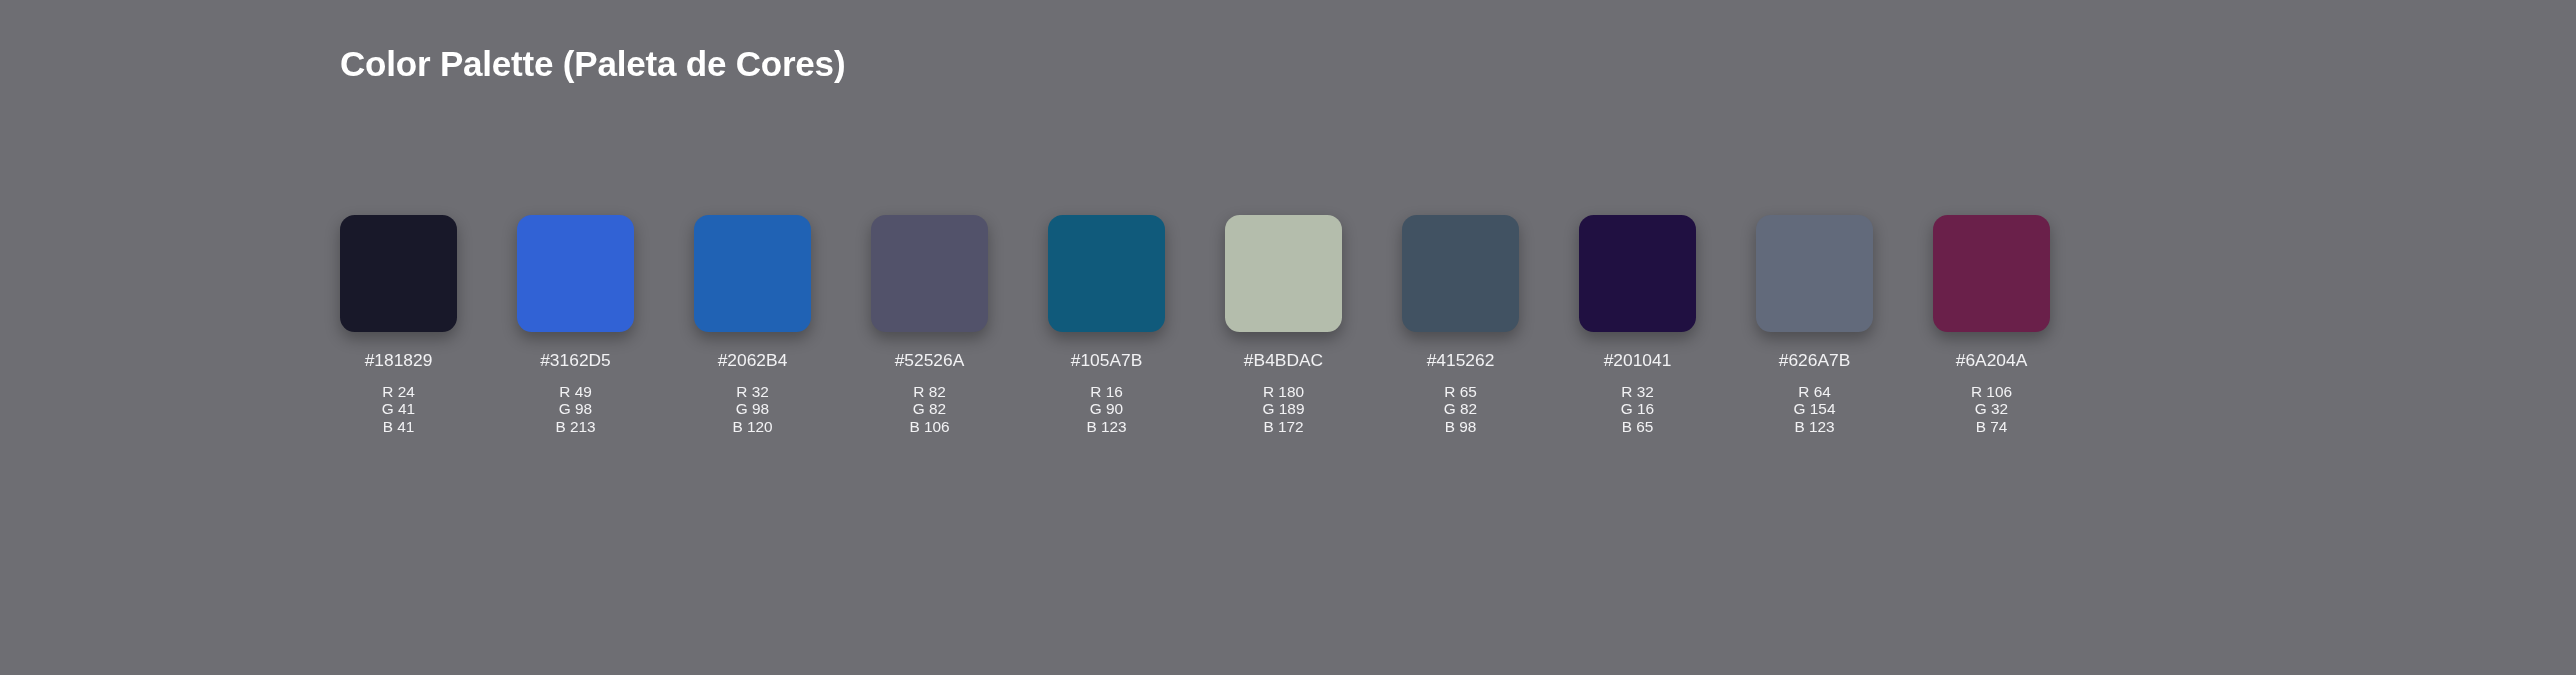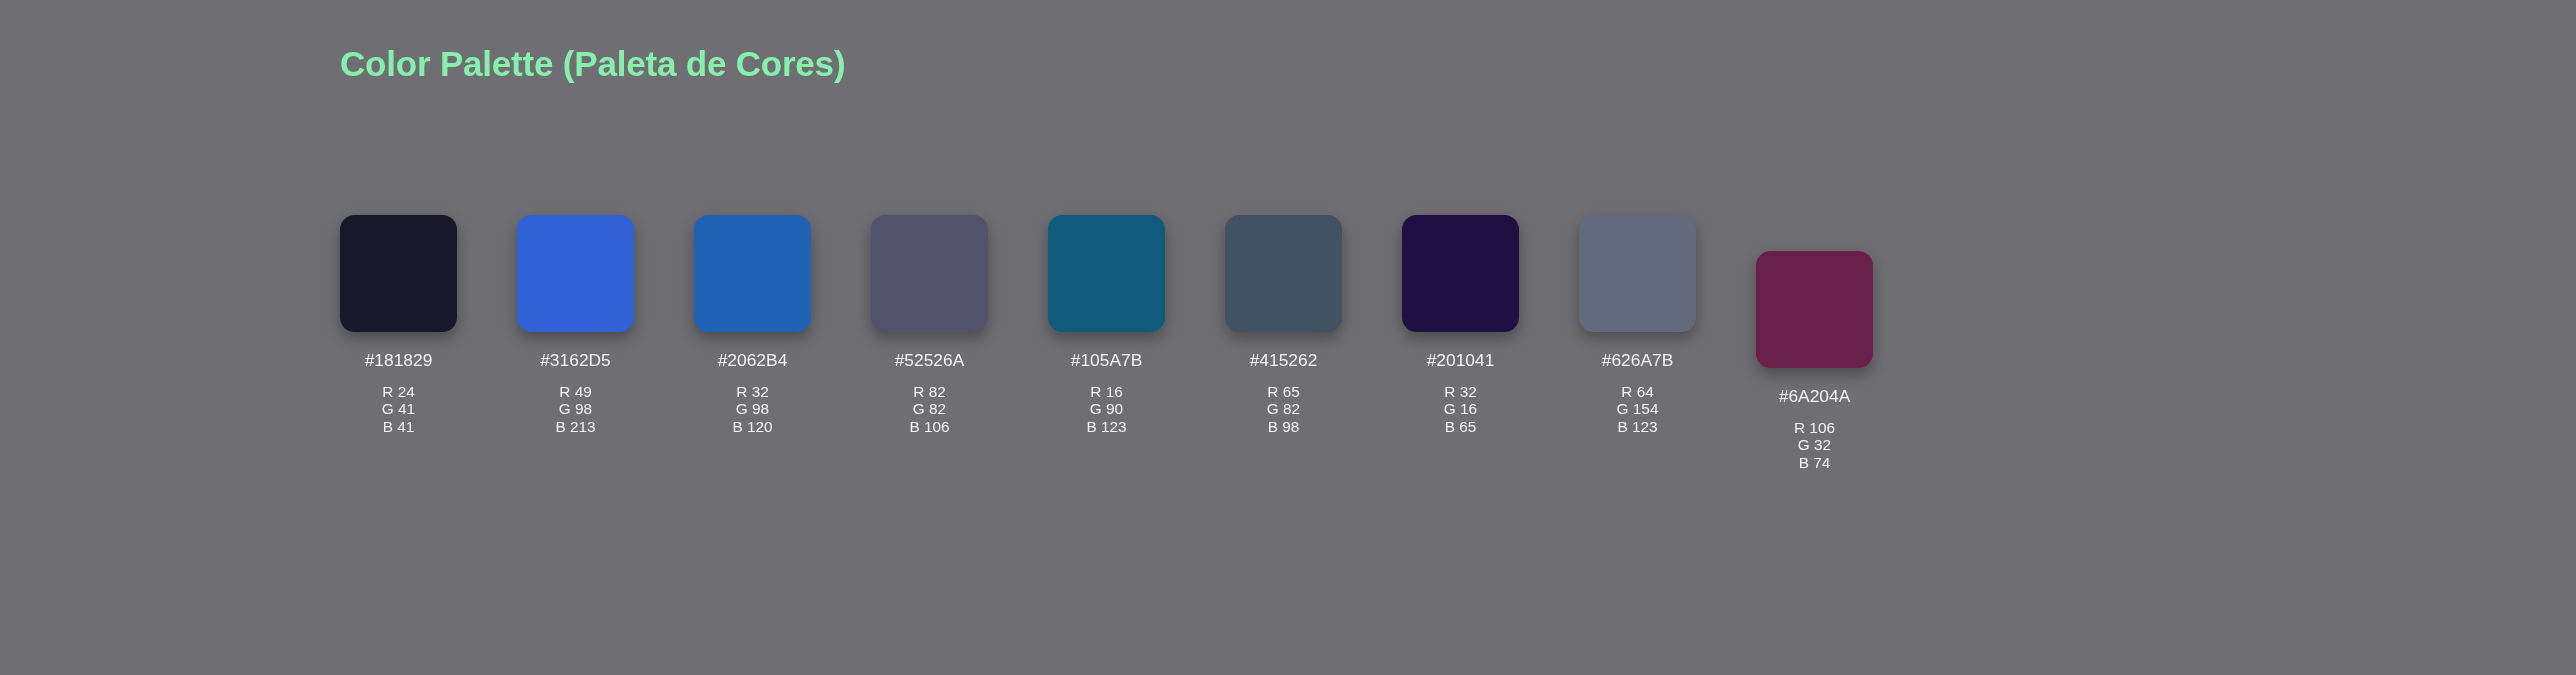--- a/index.html
+++ b/index.html
@@ -15,21 +15,21 @@
     overflow: hidden;
     position: relative;
   }
 
   #page-title {
     position: absolute;
     left: 340px;
     top: 44px;
     font-size: 35px;
     font-weight: bold;
-    color: #86efac;
+    color: #ffffff;
     letter-spacing: -0.2px;
     white-space: nowrap;
   }
 
   #palette-row {
     position: absolute;
     left: 340px;
     top: 215px;
     display: flex;
     flex-direction: row;
@@ -38,21 +38,20 @@
 
   .swatch-cell {
     width: 117px;
     margin-right: 60px;
     display: flex;
     flex-direction: column;
     align-items: center;
   }
   .swatch-cell:last-child {
     margin-right: 0;
-    margin-top: 36px;
   }
 
   .swatch-chip {
     width: 117px;
     height: 117px;
     border-radius: 14.8px;
     box-shadow: 0 6.7px 14.8px rgba(0, 0, 0, 0.30);
   }
 
   
@@ -132,20 +131,29 @@
     <div class="swatch-cell">
       <div class="swatch-chip" style="background: rgb(16, 90, 123);"></div>
       <div class="swatch-hex">#105A7B</div>
       <div class="swatch-rgb">
         <div class="rgb-line">R 16</div>
         <div class="rgb-line">G 90</div>
         <div class="rgb-line">B 123</div>
       </div>
     </div>
     <div class="swatch-cell">
+      <div class="swatch-chip" style="background: rgb(180, 189, 172);"></div>
+      <div class="swatch-hex">#B4BDAC</div>
+      <div class="swatch-rgb">
+        <div class="rgb-line">R 180</div>
+        <div class="rgb-line">G 189</div>
+        <div class="rgb-line">B 172</div>
+      </div>
+    </div>
+    <div class="swatch-cell">
       <div class="swatch-chip" style="background: rgb(65, 82, 98);"></div>
       <div class="swatch-hex">#415262</div>
       <div class="swatch-rgb">
         <div class="rgb-line">R 65</div>
         <div class="rgb-line">G 82</div>
         <div class="rgb-line">B 98</div>
       </div>
     </div>
     <div class="swatch-cell">
       <div class="swatch-chip" style="background: rgb(32, 16, 65);"></div>

